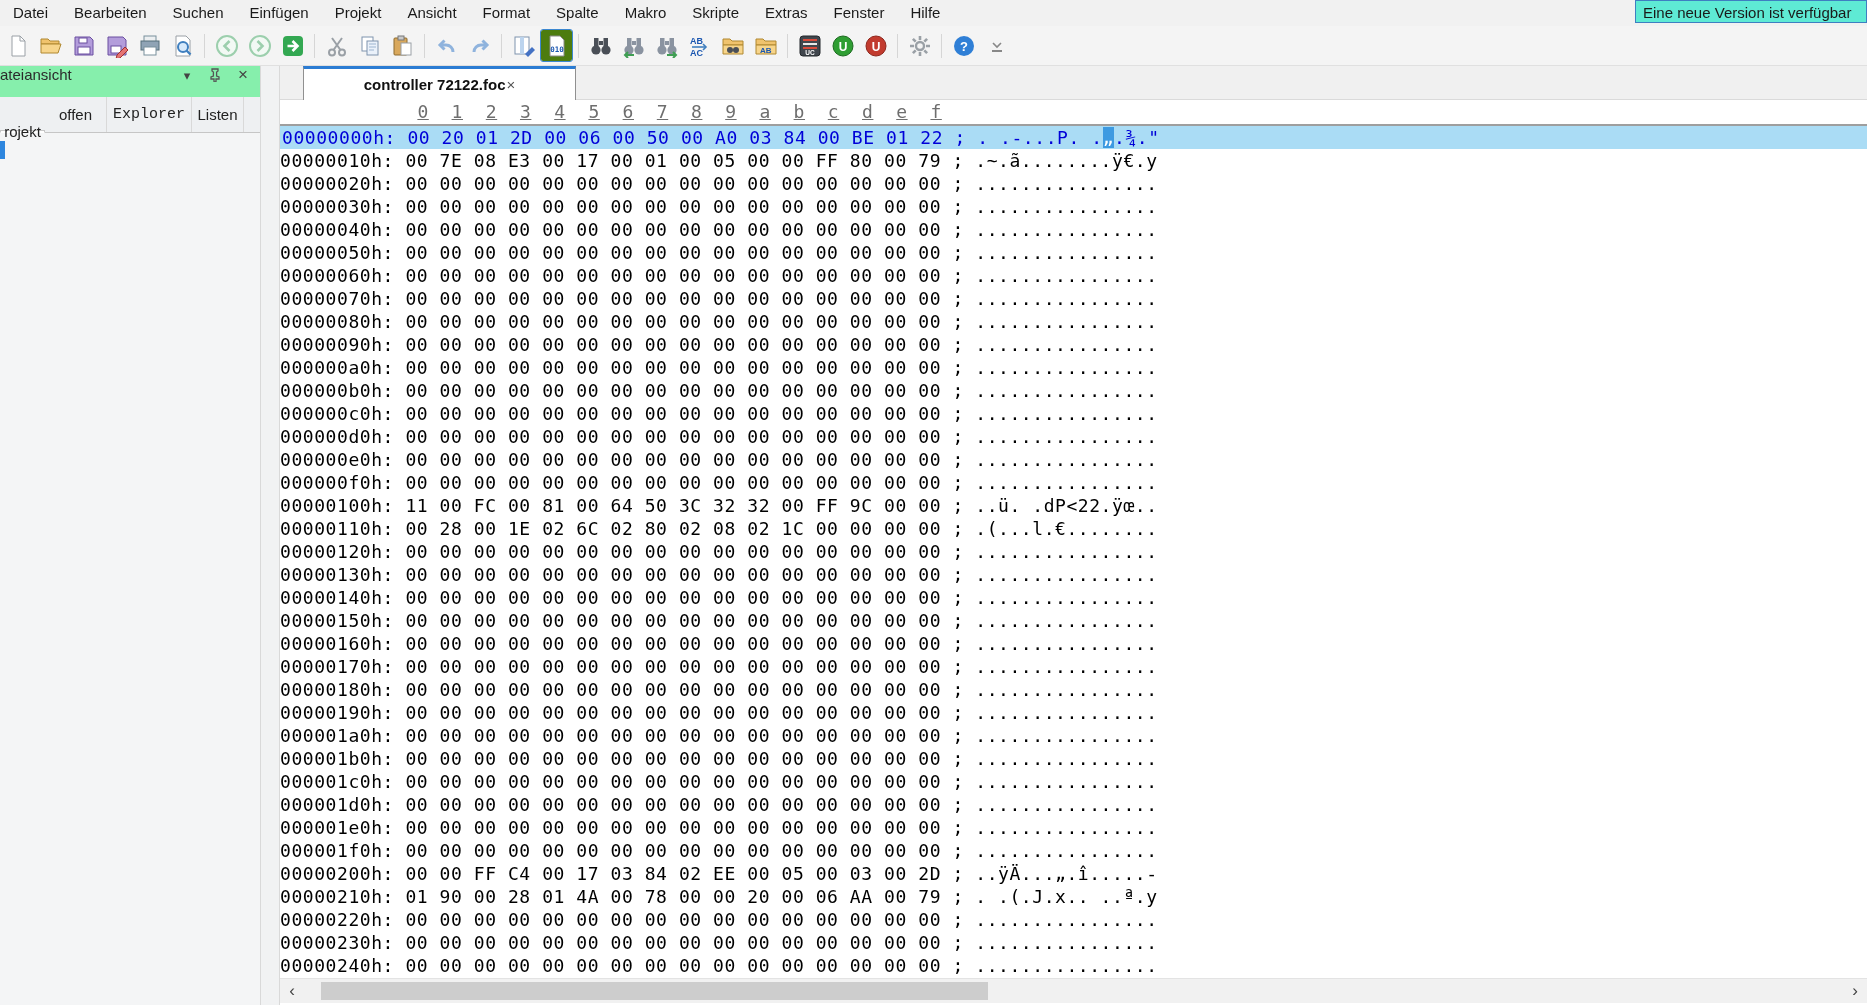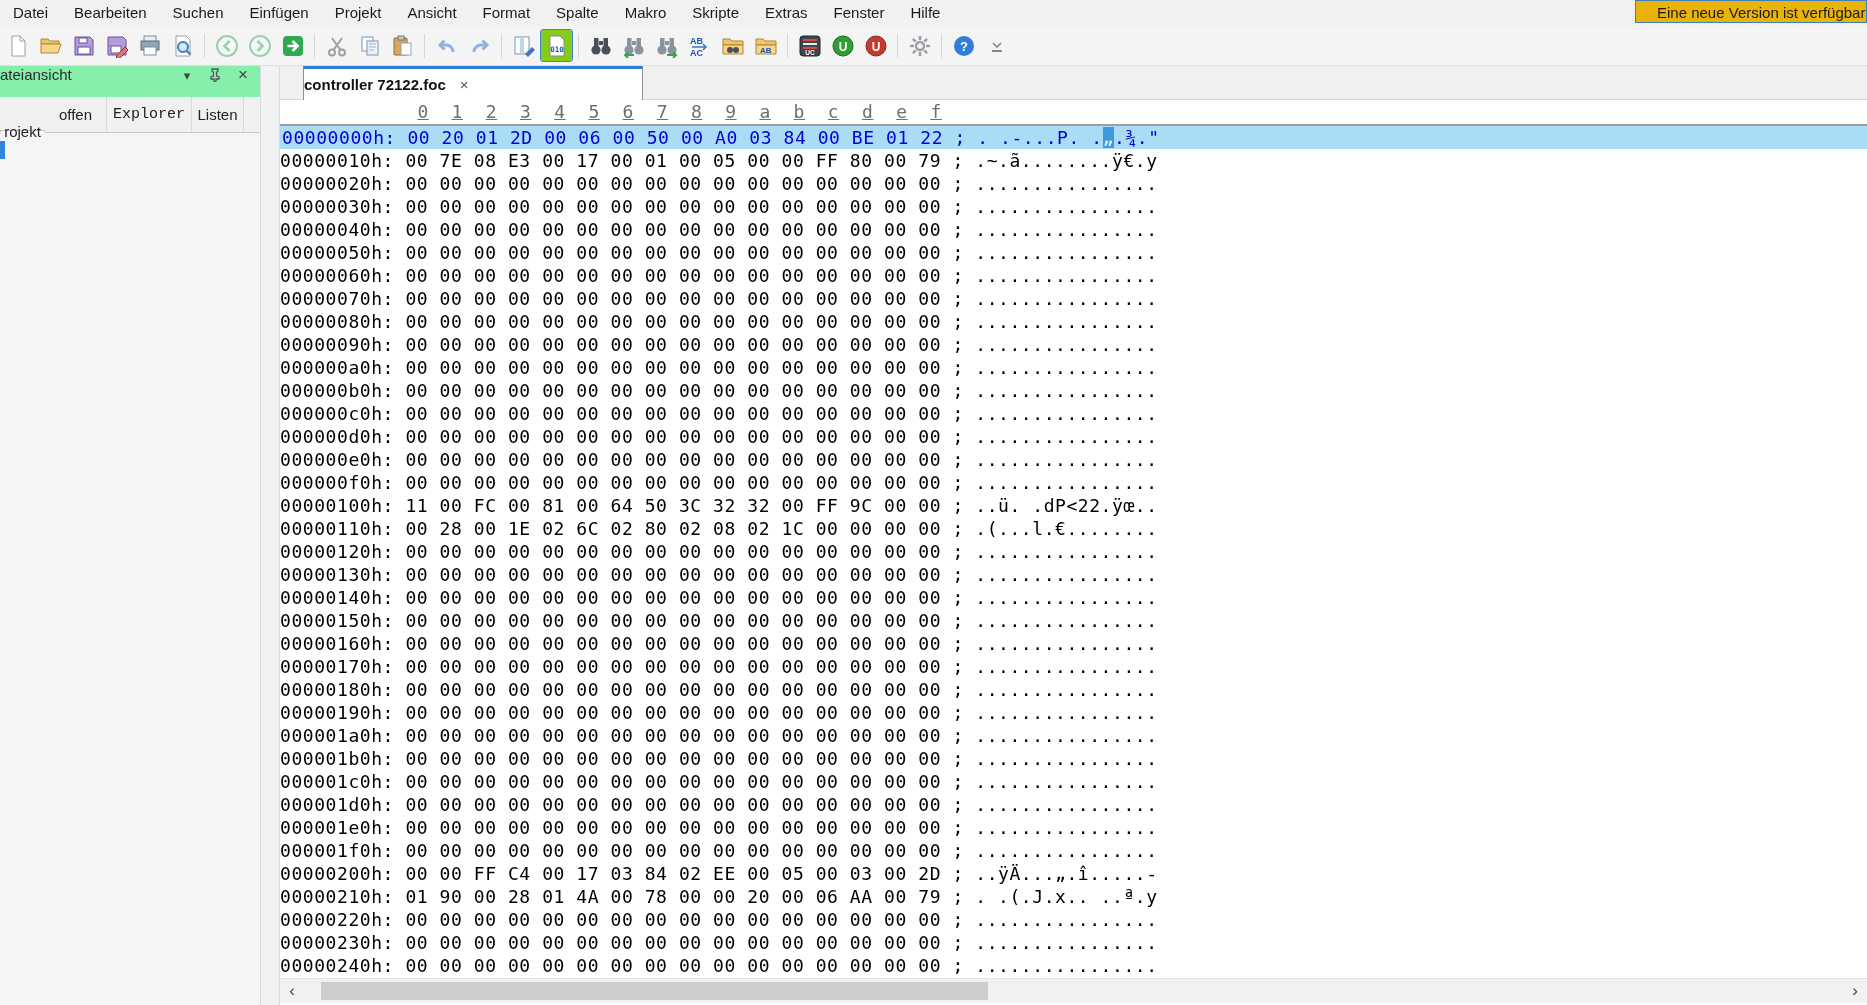--- a/index.html
+++ b/index.html
@@ -5,51 +5,51 @@
   html,body{margin:0;padding:0}
   body{width:1867px;height:1005px;position:relative;overflow:hidden;background:#fff;
        font-family:"Liberation Sans",sans-serif;color:#1a1a1a}
 
   
   .menubar{position:absolute;left:0;top:0;width:1867px;height:26px;background:#f1f1f1;
            display:flex;align-items:center;font-size:15px}
   .menu-item{padding:16px 13px;height:26px;line-height:26px;cursor:default}
 
   .notify{position:absolute;top:0;left:1635px;width:232px;height:23px;line-height:23px;
-          background:#eab308;border:1px solid #3e7fc1;font-size:15px;padding-left:21px;
+          background:#5eead4;border:1px solid #3e7fc1;font-size:15px;padding-left:7px;
           white-space:nowrap;overflow:hidden;box-sizing:border-box}
 
   
   .toolbar{position:absolute;left:0;top:26px;width:1867px;height:40px;background:#f4f4f4;
            border-bottom:1px solid #e0e0e0;display:flex;align-items:center;box-sizing:border-box;padding-left:1px}
   .tbtn{width:31px;height:31px;display:flex;align-items:center;justify-content:center;border-radius:2px;margin:0 1px}
-  .tbtn.active{background:#84cc16;outline:1px solid #3c87d0}
+  .tbtn.active{background:#4d7c0f;outline:1px solid #3c87d0}
   .tsep{width:1px;height:24px;background:#d6d6d6;margin:0 5px}
 
   
   .sidepanel{position:absolute;left:0;top:66px;width:260px;height:939px;background:#f4f5f6}
   .panel-header{height:31px;background:#86efac;display:flex;align-items:flex-start;font-size:15px;color:#2b2b2b}
   .panel-title{flex:0 0 auto;white-space:nowrap;overflow:hidden}
   .panel-hicons{margin-left:auto;display:flex;align-items:center;gap:10px;padding-right:8px;color:#444}
   .phbtn{width:18px;height:18px;display:flex;align-items:center;justify-content:center;font-size:13px}
   .panel-tabs{height:35px;display:flex;background:#eef0f2;border-bottom:1px solid #c6c6c6;font-size:15px}
   .ptab{display:flex;align-items:center;justify-content:center;border-right:1px solid #d9d9d9;color:#222;box-sizing:border-box}
   .ptab.active{background:#fff;border:1px solid #c6c6c6;border-bottom:1px solid #fff;margin-bottom:-1px;border-right:1px solid #c6c6c6}
   .panel-body{position:relative;height:873px}
   .tree-sliver{position:absolute;left:0;top:8px;width:5px;height:18px;background:#2e86de}
 
   .splitter{position:absolute;left:260px;top:66px;width:20px;height:939px;background:#f1f2f3;
             border-left:1px solid #d9d9d9;border-right:1px solid #d9d9d9;box-sizing:border-box}
 
   
   .editor{position:absolute;left:280px;top:66px;width:1587px;height:939px;background:#fff}
   .tabbar{position:absolute;left:0;top:0;width:1587px;height:34px;background:#f0f0f0;border-bottom:1px solid #dadada;box-sizing:border-box}
-  .filetab{position:absolute;left:23px;top:0;width:340px;height:34px;background:#fff;box-sizing:border-box;
+  .filetab{position:absolute;left:23px;top:0;width:273px;height:34px;background:#fff;box-sizing:border-box;
            border-top:3px solid #2b7cd3;border-left:1px solid #909090;border-right:1px solid #909090;
-           display:flex;align-items:center;justify-content:flex-start;gap:14px;font-size:15px;font-weight:700;color:#111}
+           display:flex;align-items:center;justify-content:center;gap:1px;font-size:15px;font-weight:700;color:#111}
   .filetab .tclose{font-weight:400;color:#555;font-size:15px}
 
   
   .hexpane{position:absolute;left:0;top:34px;width:1587px;height:878px;background:#fff;overflow:hidden}
   .hexhead,.hexrow{white-space:pre;font-family:"DejaVu Sans Mono","Liberation Mono",monospace;
                    font-size:18px;letter-spacing:0.56px;margin-left:0}
   .hexhead{height:24px;line-height:24px;color:#6e6e6e;border-bottom:2px solid #9e9e9e;margin-left:0;padding-left:12px}
   .hexhead .hl{text-decoration:underline}
   .hexrows{position:absolute;left:0;top:26px;width:1587px}
   .hexrow{height:23px;line-height:23px;color:#000}

